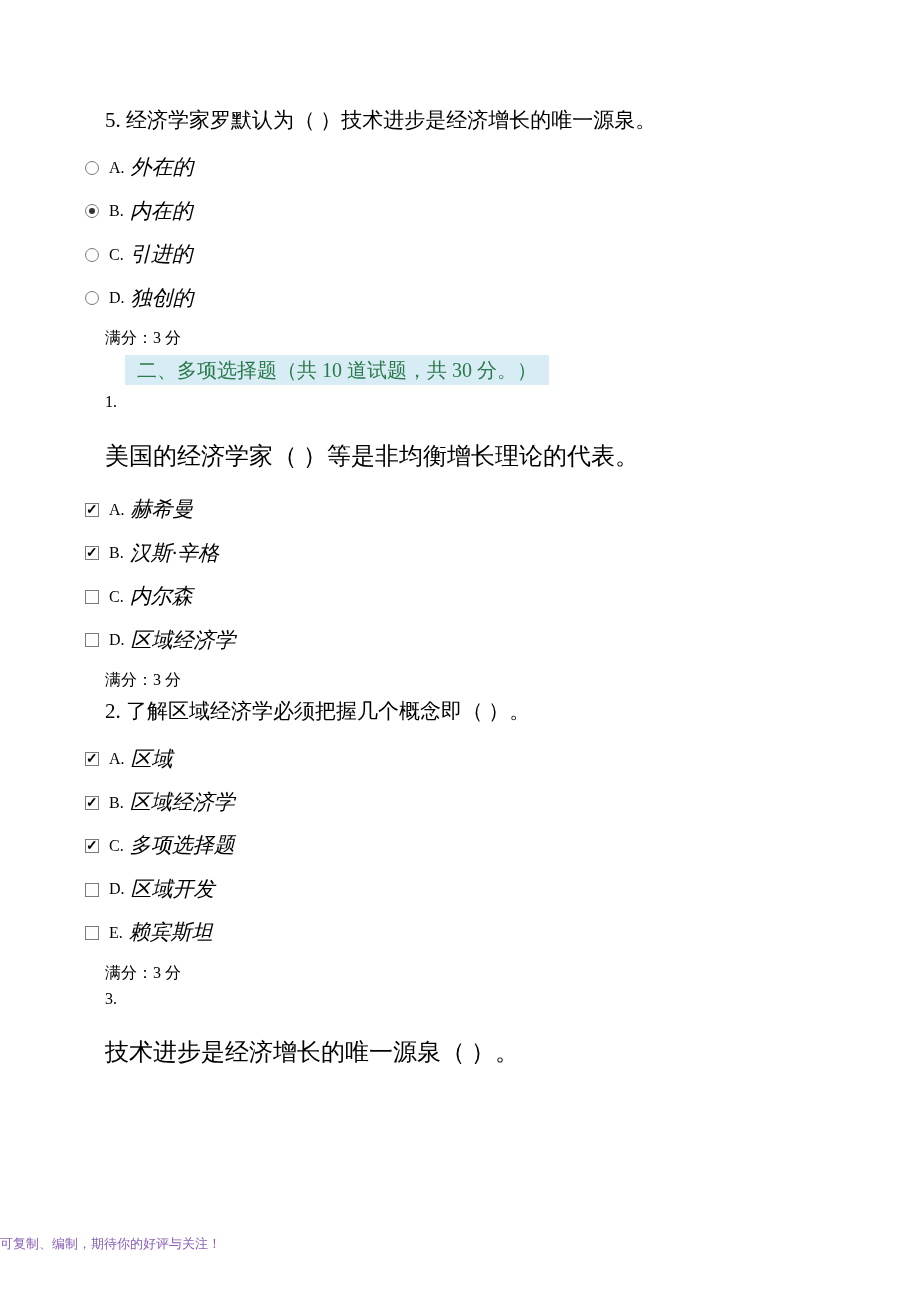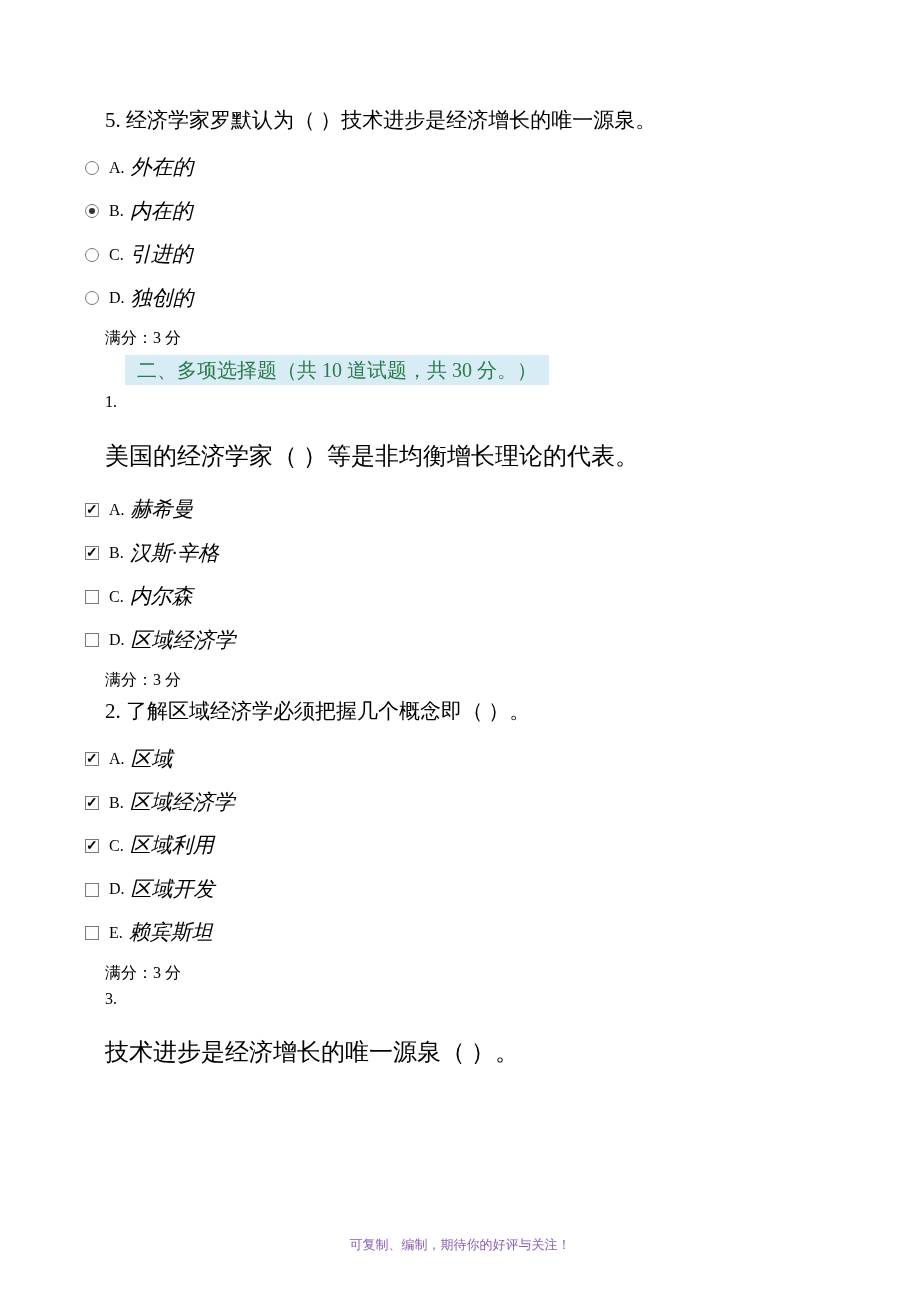--- a/index.html
+++ b/index.html
@@ -83,23 +83,24 @@
     margin: 2px 0 4px 20px;
   }
   .para-text {
     font-size: 24px;
     margin: 26px 0 22px 20px;
   }
   .footer-note {
     position: absolute;
     bottom: 48px;
     left: 0; right: 0;
-    text-align: center;
+    text-align: left;
     font-size: 13px;
     color: #8a5fb5;
+    font-family: Liberation Mono, monospace;
   }
 </style>
 </head>
 <body>
 
 
 
 
 <div class="question-text">5. 经济学家罗默认为（ ）技术进步是经济增长的唯一源泉。</div>
 <div class="option-row">
@@ -160,21 +161,21 @@
   <span class="opt-text">区域</span>
 </div>
 <div class="option-row">
   <span class="checkbox-control selected"></span>
   <span class="opt-letter">B.</span>
   <span class="opt-text">区域经济学</span>
 </div>
 <div class="option-row">
   <span class="checkbox-control selected"></span>
   <span class="opt-letter">C.</span>
-  <span class="opt-text">区域利用</span>
+  <span class="opt-text">多项选择题</span>
 </div>
 <div class="option-row">
   <span class="checkbox-control"></span>
   <span class="opt-letter">D.</span>
   <span class="opt-text">区域开发</span>
 </div>
 <div class="option-row">
   <span class="checkbox-control"></span>
   <span class="opt-letter">E.</span>
   <span class="opt-text">赖宾斯坦</span>

